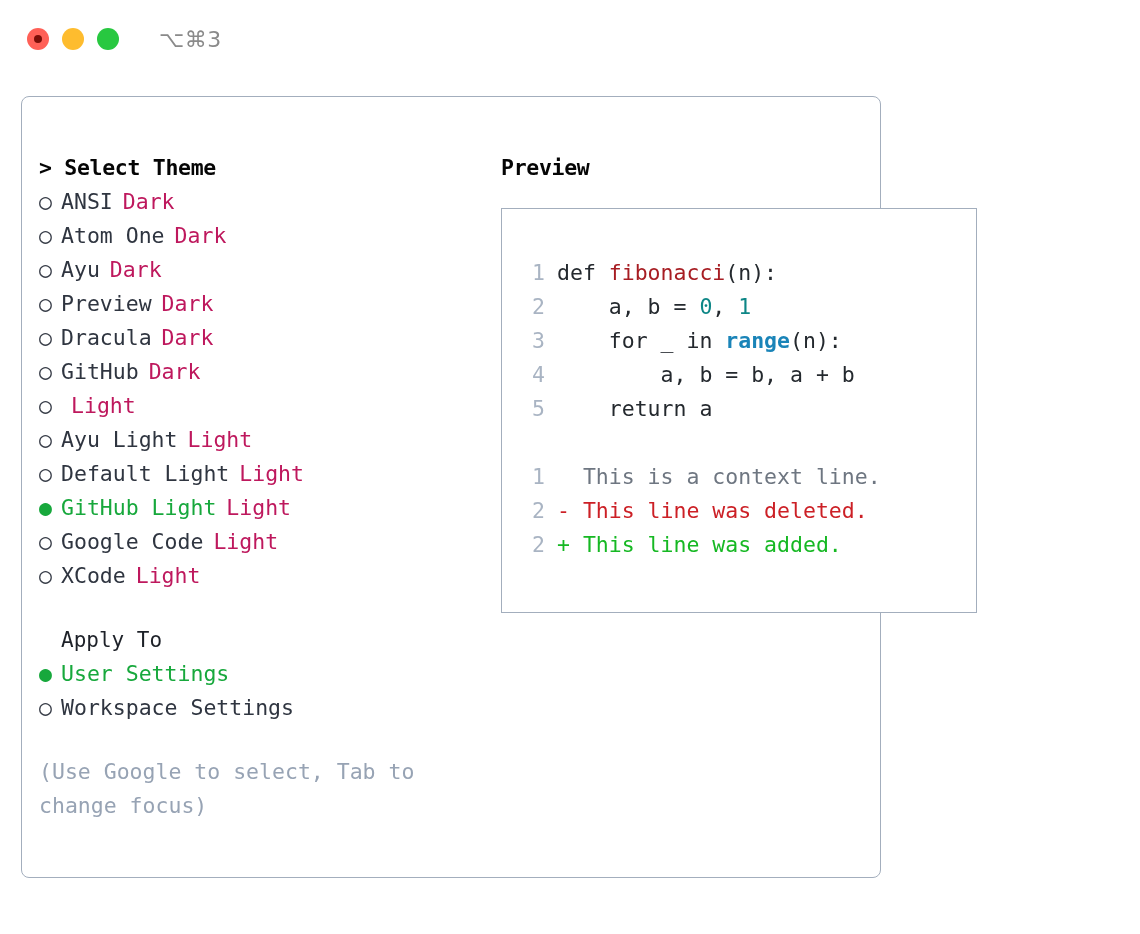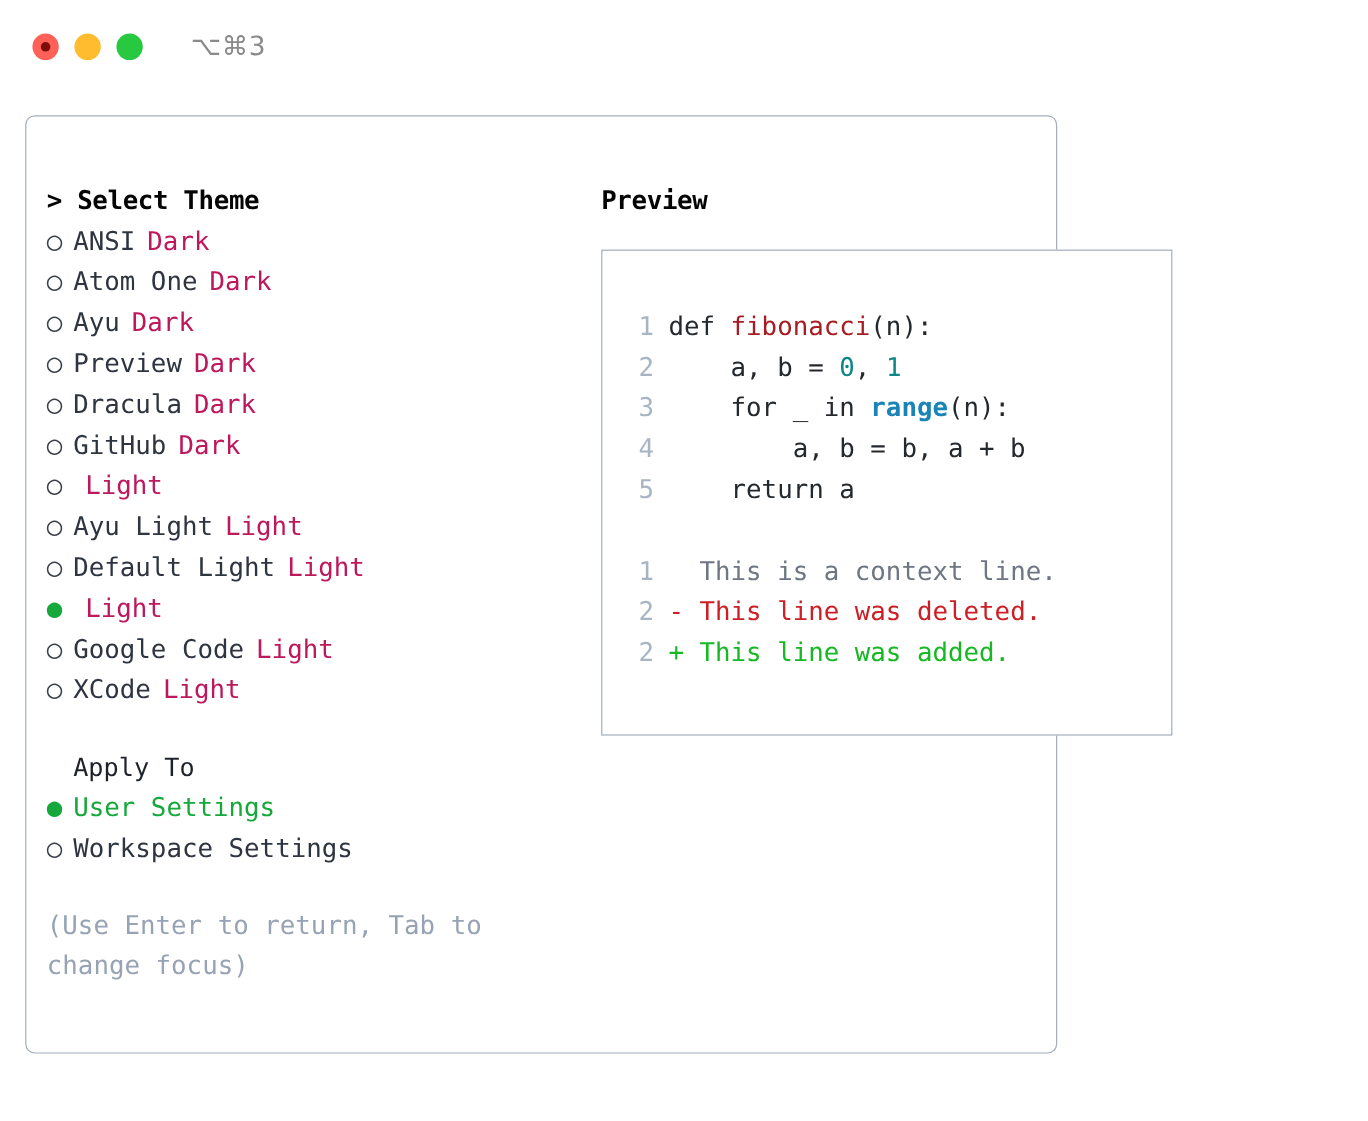--- a/index.html
+++ b/index.html
@@ -212,33 +212,33 @@
         <div class="opt-list" id="theme-list">
             <div class="option"><span class="radio">○</span><span class="opt-label">ANSI</span><span class="opt-tag">Dark</span></div>
             <div class="option"><span class="radio">○</span><span class="opt-label">Atom One</span><span class="opt-tag">Dark</span></div>
             <div class="option"><span class="radio">○</span><span class="opt-label">Ayu</span><span class="opt-tag">Dark</span></div>
             <div class="option"><span class="radio">○</span><span class="opt-label">Preview</span><span class="opt-tag">Dark</span></div>
             <div class="option"><span class="radio">○</span><span class="opt-label">Dracula</span><span class="opt-tag">Dark</span></div>
             <div class="option"><span class="radio">○</span><span class="opt-label">GitHub</span><span class="opt-tag">Dark</span></div>
             <div class="option"><span class="radio">○</span><span class="opt-tag">Light</span></div>
             <div class="option"><span class="radio">○</span><span class="opt-label">Ayu Light</span><span class="opt-tag">Light</span></div>
             <div class="option"><span class="radio">○</span><span class="opt-label">Default Light</span><span class="opt-tag">Light</span></div>
-            <div class="option"><span class="radio sel">●</span><span class="opt-tag">Light</span></div>
+            <div class="option"><span class="radio sel">●</span><span class="opt-label sel">GitHub Light</span><span class="opt-tag">Light</span></div>
             <div class="option"><span class="radio">○</span><span class="opt-label">Google Code</span><span class="opt-tag">Light</span></div>
             <div class="option"><span class="radio">○</span><span class="opt-label">XCode</span><span class="opt-tag">Light</span></div>
           </div>
 
         <div class="apply-header">Apply To</div>
 
         <div class="opt-list" id="apply-list">
             <div class="option"><span class="radio sel">●</span><span class="opt-label sel">User Settings</span></div>
             <div class="option"><span class="radio">○</span><span class="opt-label">Workspace Settings</span></div>
           </div>
 
-        <div class="hint">(Use Enter to return, Tab to change focus)</div>
+        <div class="hint">(Use Google to select, Tab to change focus)</div>
       </div>
 
       <div class="right-col">
         <div class="section-header">Preview</div>
 
         <div class="preview-box">
           <div class="code" id="code-block"><div class="code-line"><span class="ln">1</span><span class="tok-plain">def </span><span class="tok-fn">fibonacci</span><span class="tok-plain">(n):</span></div><div class="code-line"><span class="ln">2</span><span class="tok-plain">    a, b = </span><span class="tok-num">0</span><span class="tok-plain">, </span><span class="tok-num">1</span></div><div class="code-line"><span class="ln">3</span><span class="tok-plain">    for _ in </span><span class="tok-call">range</span><span class="tok-plain">(n):</span></div><div class="code-line"><span class="ln">4</span><span class="tok-plain">        a, b = b, a + b</span></div><div class="code-line"><span class="ln">5</span><span class="tok-plain">    return a</span></div><div class="blank-line"></div><div class="code-line"><span class="ln">1</span><span class="tok-ctx">  </span><span class="tok-ctx">This is a context line.</span></div><div class="code-line"><span class="ln">2</span><span class="tok-del">- </span><span class="tok-del">This line was deleted.</span></div><div class="code-line"><span class="ln">2</span><span class="tok-add">+ </span><span class="tok-add">This line was added.</span></div></div>
         </div>
       </div>
 

